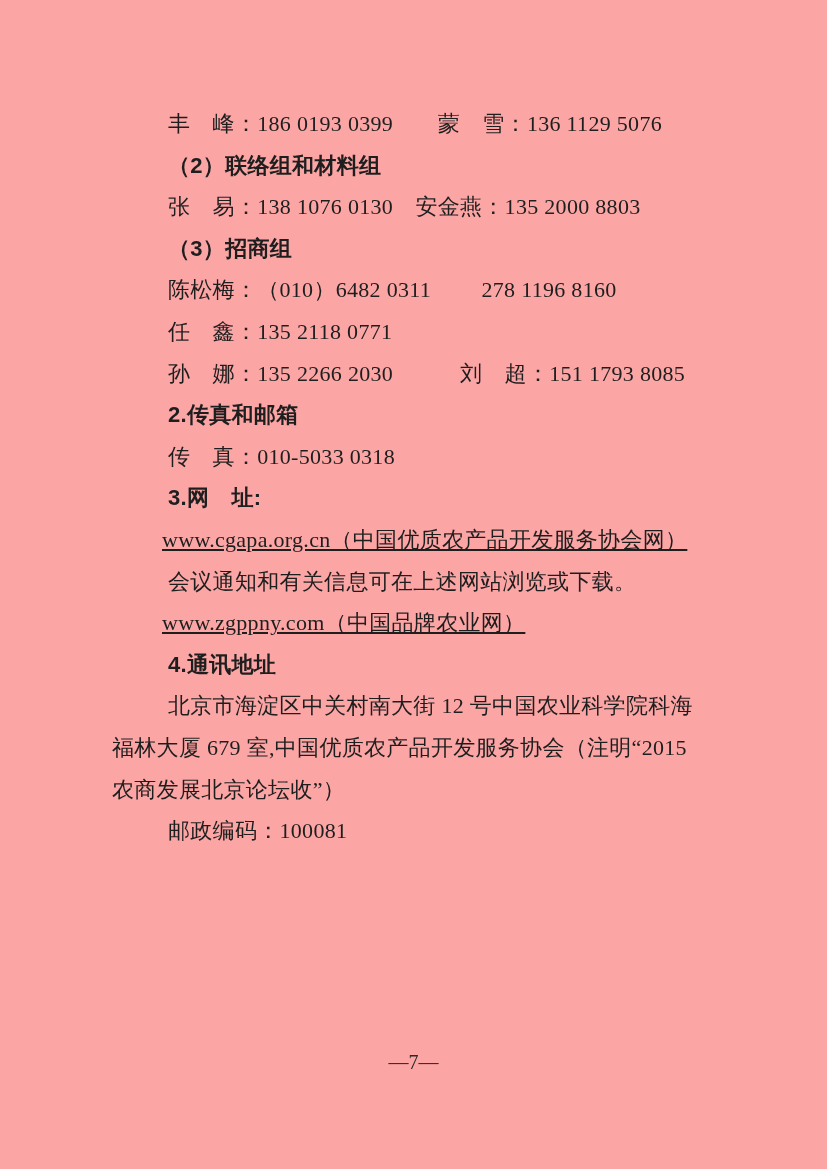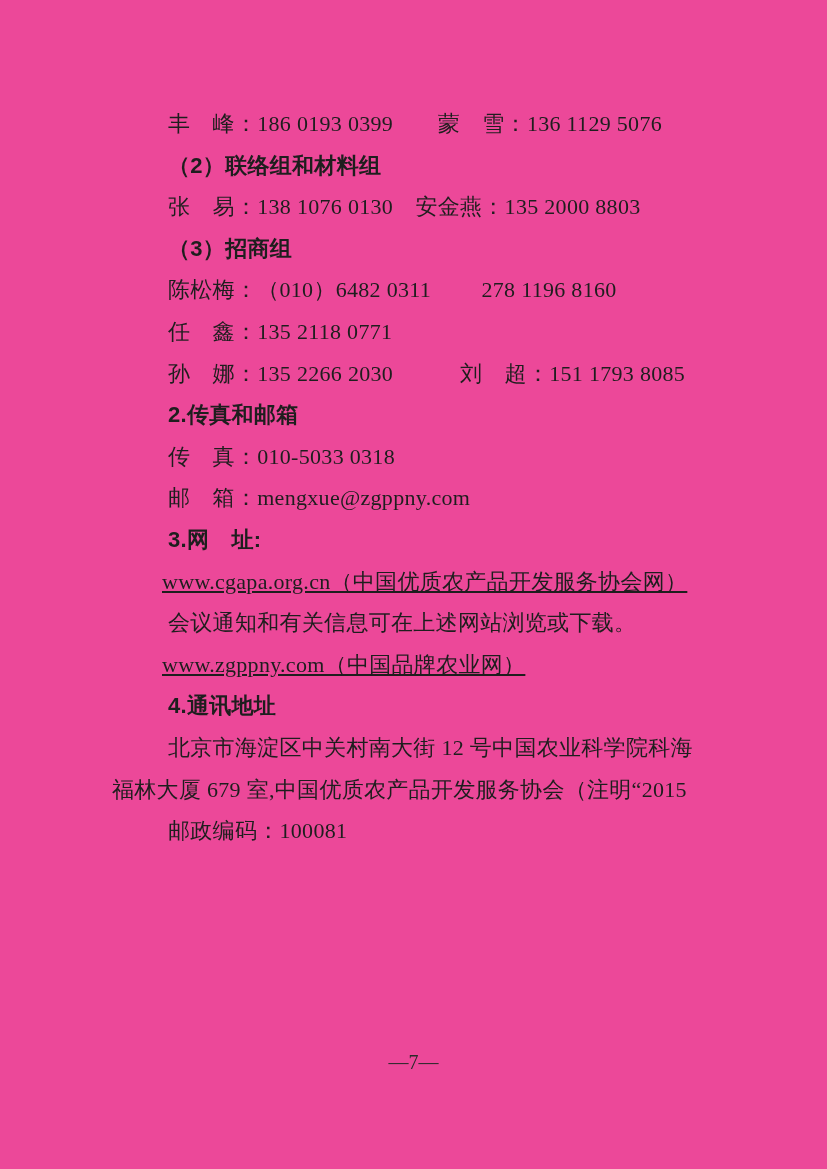--- a/index.html
+++ b/index.html
@@ -4,21 +4,21 @@
 <style>
   html, body {
     margin: 0;
     padding: 0;
     background: #ffffff;
   }
   .page {
     position: relative;
     width: 827px;
     height: 1169px;
-    background: #ec4899;
+    background: #fca5a5;
     overflow: hidden;
     font-family: "Liberation Serif", "DejaVu Serif", serif;
     color: #1e1e1e;
   }
   .content {
     position: absolute;
     left: 112px;
     top: 103px;
     width: 645px;
   }
@@ -57,24 +57,24 @@
   <div class="content">
     <div class="line indent">丰　峰：186 0193 0399　　蒙　雪：136 1129 5076</div>
     <div class="line indent hdr">（2）联络组和材料组</div>
     <div class="line indent">张　易：138 1076 0130　安金燕：135 2000 8803</div>
     <div class="line indent hdr">（3）招商组</div>
     <div class="line indent">陈松梅：（010）6482 0311　　 278 1196 8160</div>
     <div class="line indent">任　鑫：135 2118 0771</div>
     <div class="line indent">孙　娜：135 2266 2030　　　刘　超：151 1793 8085</div>
     <div class="line indent hdr">2.传真和邮箱</div>
     <div class="line indent">传　真：010-5033 0318</div>
-    <div class="line indent">邮　箱：mengxue@zgppny.com</div>
     <div class="line indent hdr">3.网　址:</div>
     <div class="line indent-sm">www.cgapa.org.cn（中国优质农产品开发服务协会网）</div>
     <div class="line indent">会议通知和有关信息可在上述网站浏览或下载。</div>
     <div class="line indent-sm">www.zgppny.com（中国品牌农业网）</div>
     <div class="line indent hdr">4.通讯地址</div>
     <div class="line indent">北京市海淀区中关村南大街 12 号中国农业科学院科海</div>
     <div class="line">福林大厦 679 室,中国优质农产品开发服务协会（注明“2015</div>
+    <div class="line">农商发展北京论坛收”）</div>
     <div class="line indent">邮政编码：100081</div>
   </div>
   <div class="footer">—7—</div>
 </div>
 
 </body></html>

